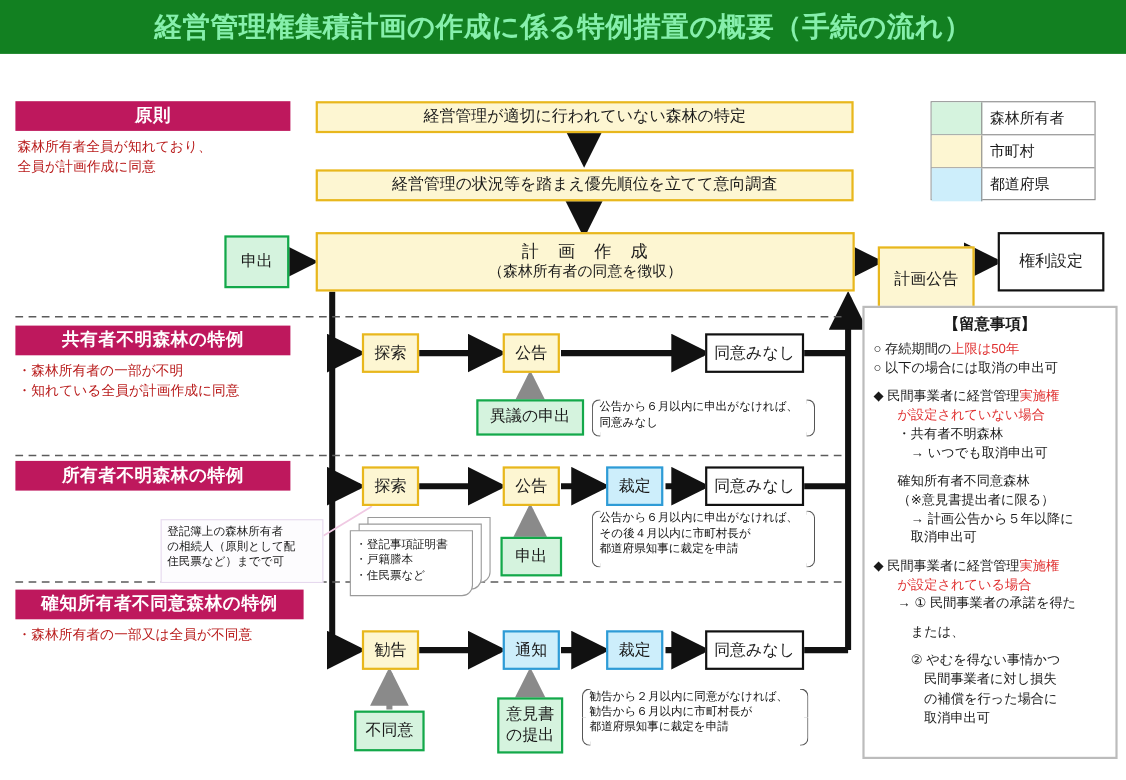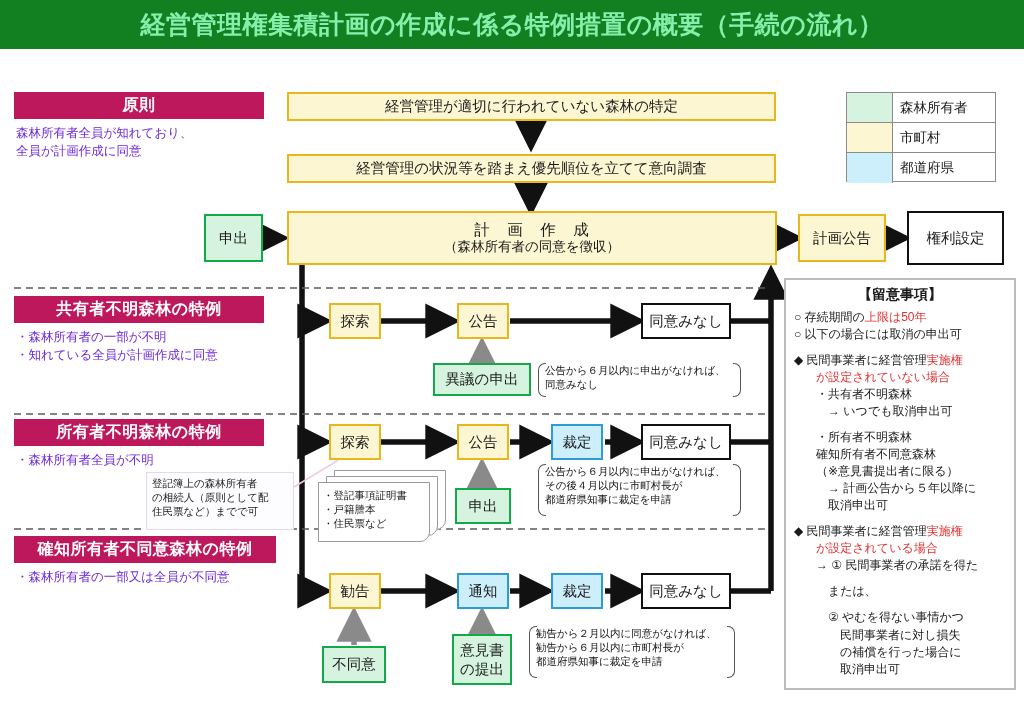--- a/index.html
+++ b/index.html
@@ -34,21 +34,21 @@
   .n-green{background:#d5f3de;border:2.5px solid #13a84a;}
   .n-blue{background:#cdeefb;border:2.5px solid #2e9bd6;}
   .n-white{background:#ffffff;border:2.5px solid #111111;}
 
   
   .sec-head{
     background:#be185d;color:#ffffff;font-size:16px;font-weight:bold;
     display:flex;align-items:center;justify-content:center;
     letter-spacing:.5px;
   }
-  .sec-body{font-size:12.5px;line-height:1.45;color:#6d28d9;}
+  .sec-body{font-size:12.5px;line-height:1.45;color:#b91c1c;}
 
   
   .legend{position:absolute;left:846px;top:92px;width:150px;height:90px;
           border:1px solid #8b8b8b;box-sizing:border-box;background:#fff;}
   .legend-row{display:flex;height:30px;box-sizing:border-box;border-bottom:1px solid #8b8b8b;font-family:Liberation Serif, serif;}
   .legend-row:last-child{border-bottom:none;}
   .legend-sw{width:46px;border-right:1px solid #8b8b8b;box-sizing:border-box;}
   .legend-lb{flex:1;display:flex;align-items:center;padding-left:7px;font-size:13.5px;}
 
   
@@ -197,23 +197,20 @@
     <span>共有者不明森林の特例</span>
   </div>
   <div class="abs sec-body" style="left:16px;top:328px;width:262px;">
     <div>・森林所有者の一部が不明</div>
     <div>・知れている全員が計画作成に同意</div>
   </div>
 
   <div class="abs sec-head" style="left:14px;top:419px;width:250px;height:27px;">
     <span>所有者不明森林の特例</span>
   </div>
-  <div class="abs sec-body" style="left:16px;top:451px;width:262px;">
-    <div>・森林所有者全員が不明</div>
-  </div>
 
   <div class="abs sec-head" style="left:14px;top:536px;width:262px;height:27px;">
     <span>確知所有者不同意森林の特例</span>
   </div>
   <div class="abs sec-body" style="left:16px;top:568px;width:270px;">
     <div>・森林所有者の一部又は全員が不同意</div>
   </div>
 
   <div class="abs node n-yellow" style="left:287px;top:92px;width:489px;height:29px;font-size:14.5px;">
     <span>経営管理が適切に行われていない森林の特定</span>
@@ -224,21 +221,21 @@
 
   <div class="abs node n-green" style="left:204px;top:214px;width:59px;height:48px;font-size:14.5px;">
     <span>申出</span>
   </div>
   <div class="abs node n-yellow" style="left:287px;top:211px;width:490px;height:54px;">
     <div>
       <div style="font-size:15.5px;letter-spacing:1px;">計　画　作　成</div>
       <div style="font-size:13.5px;">（森林所有者の同意を徴収）</div>
     </div>
   </div>
-  <div class="abs node n-yellow" style="left:798px;top:214px;width:88px;height:48px;font-size:14.5px;">
+  <div class="abs node n-yellow" style="left:798px;top:224px;width:88px;height:60px;font-size:14.5px;">
     <span>計画公告</span>
   </div>
   <div class="abs node n-white" style="left:907px;top:211px;width:97px;height:54px;font-size:14.5px;">
     <span>権利設定</span>
   </div>
 
   <div class="abs node n-yellow" style="left:329px;top:303px;width:52px;height:36px;font-size:14.5px;">
     <span>探索</span>
   </div>
   <div class="abs node n-yellow" style="left:457px;top:303px;width:52px;height:36px;font-size:14.5px;">
@@ -334,21 +331,20 @@
 
     <div class="rm-gap"></div>
 
     <div class="rm-line">
       <span>◆  民間事業者に経営管理</span><span class="rm-red">実施権</span>
     </div>
     <div class="rm-line rm-red rm-ind2">が設定されていない場合</div>
     <div class="rm-line rm-ind2">・共有者不明森林</div>
     <div class="rm-line rm-ind3">→ いつでも取消申出可</div>
     <div class="rm-gap"></div>
-    <div class="rm-line rm-ind2">・所有者不明森林</div>
     <div class="rm-line rm-ind2">確知所有者不同意森林</div>
     <div class="rm-line rm-ind2">（※意見書提出者に限る）</div>
     <div class="rm-line rm-ind3">→ 計画公告から５年以降に</div>
     <div class="rm-line rm-ind3">取消申出可</div>
 
     <div class="rm-gap"></div>
 
     <div class="rm-line">
       <span>◆  民間事業者に経営管理</span><span class="rm-red">実施権</span>
     </div>

